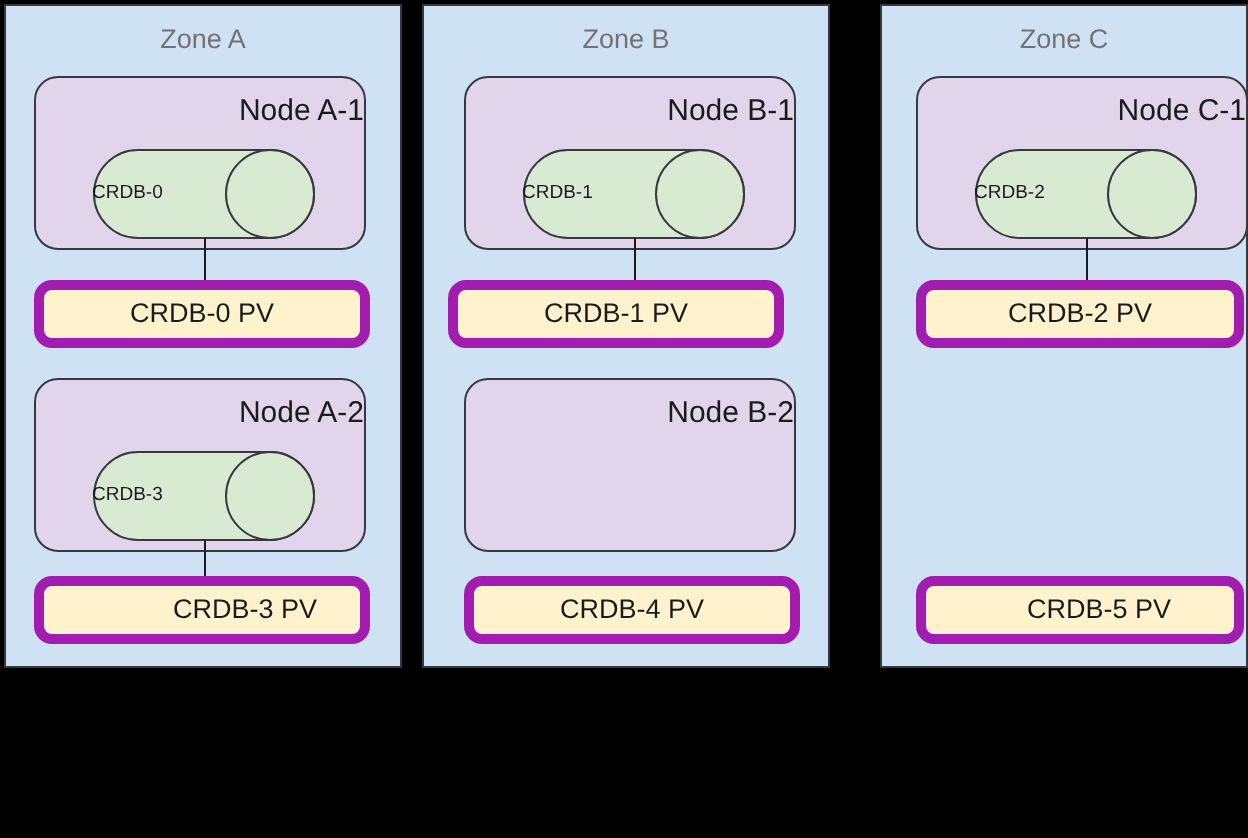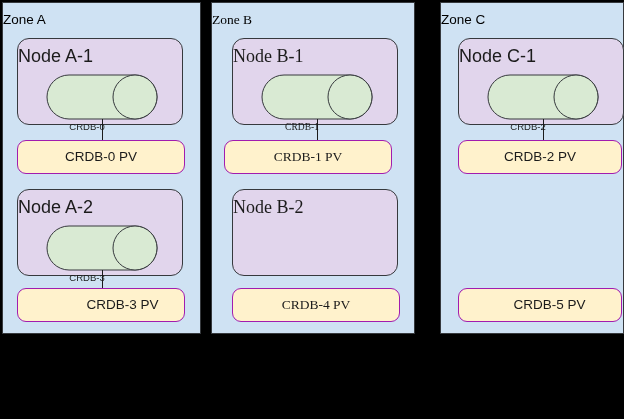--- a/index.html
+++ b/index.html
@@ -28,72 +28,71 @@
     position: absolute;
     background: #cfe2f3;
     border: 1px solid #36393d;
     box-sizing: border-box;
   }
   .zone-title {
     position: absolute;
     left: 0;
     right: 0;
     top: 9px;
+    text-align: center;
     font-size: 13.5px;
-    color: #000000;
+    color: #737373;
     line-height: 16px;
     white-space: nowrap;
   }
 
   
   .node {
     position: absolute;
     background: #e1d5ec;
     border: 1px solid #36393d;
     border-radius: 12px;
     box-sizing: border-box;
   }
   .node-title {
     position: absolute;
     left: 0;
     right: 0;
     top: 9px;
-    text-align: left;
-    font-size: 18px;
+    text-align: right;
+    font-size: 15px;
     color: #1b1b1b;
     line-height: 16px;
     white-space: nowrap;
   }
 
   
   .cyl {
     position: absolute;
   }
   .cyl svg { display: block; }
   .cyl-label {
     position: absolute;
     left: 0;
     right: 0;
     top: 50%;
     transform: translateY(-50%);
-    text-align: center;
     font-size: 9.5px;
     color: #1b1b1b;
     line-height: 12px;
     white-space: nowrap;
     padding-right: 30px;
     box-sizing: border-box;
-    margin-top: 30px;
   }
 
   
   .pv {
     position: absolute;
     background: #fff2cc;
-    border: 1px solid #a21caf;
+    border: 5px solid #a21caf;
     border-radius: 9px;
     box-sizing: border-box;
     display: flex;
     align-items: center;
     justify-content: center;
   }
   .pv-label {
     font-size: 13.5px;
     color: #1b1b1b;
     line-height: 16px;
@@ -143,21 +142,21 @@
       </div>
     </div>
 
     <div class="connector" style="left:99px; top:267px; height:22px;"></div>
 
     <div class="pv" style="left:14px; top:285px; width:168px; height:34px;padding-left:43px;">
       <span class="pv-label">CRDB-3 PV</span>
     </div>
   </div>
 
-  <div class="zone" style="left:211px; top:2px; width:204px; height:332px;font-family:Liberation Serif, serif;">
+  <div class="zone" style="left:211px; top:2px; width:204px; height:332px;">
     <div class="zone-title">Zone B</div>
 
     <div class="node" style="left:20px; top:35px; width:166px; height:87px;">
       <div class="node-title">Node B-1</div>
       <div class="cyl" style="left:28px; top:35px; width:112px; height:46px;">
         <svg width="112" height="46" viewBox="0 0 112 46">
           <path d="M23,1 H89 A22,22 0 0 1 89,45 H23 A22,22 0 0 1 23,1 Z" fill="#d9ead3" stroke="#36393d" stroke-width="1"></path>
           <ellipse cx="89" cy="23" rx="22" ry="22" fill="#d9ead3" stroke="#36393d" stroke-width="1"></ellipse>
         </svg>
         <div class="cyl-label">CRDB-1</div>

